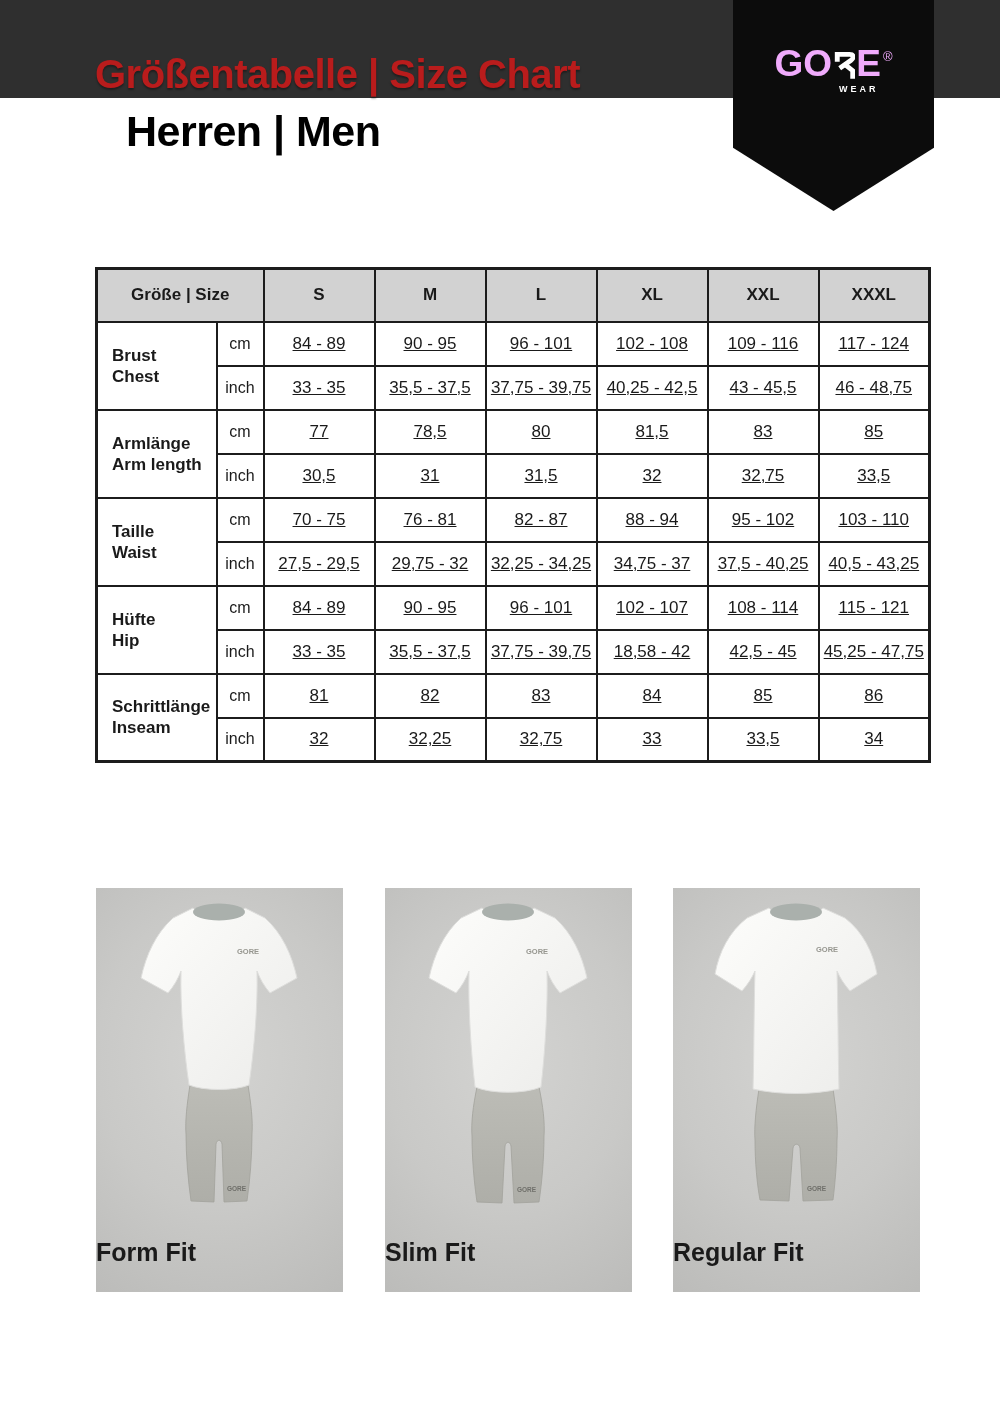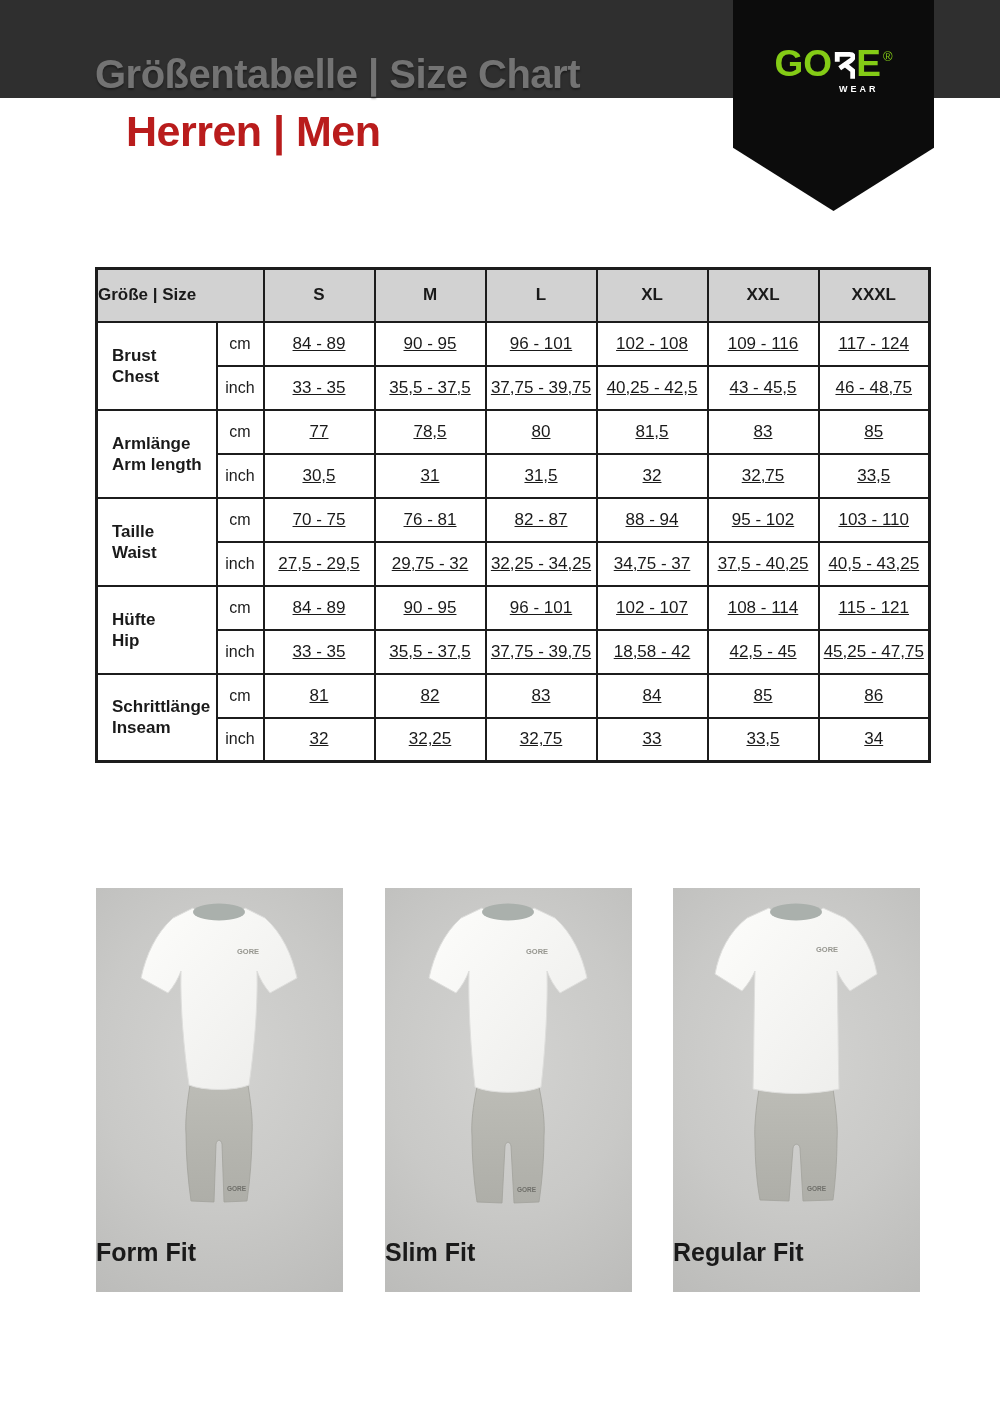--- a/index.html
+++ b/index.html
@@ -4,51 +4,51 @@
 <style>
   * { margin:0; padding:0; box-sizing:border-box; }
   html,body { background:#ffffff; }
   body { font-family:"Liberation Sans", sans-serif; color:#1a1a1a; }
   .page { position:relative; width:1000px; height:1415px; background:#ffffff; overflow:hidden; margin:0 auto; }
 
   
   .top-strip { position:absolute; left:0; top:0; width:1000px; height:98px; background:#2f2f2f; }
   .page-title {
     position:absolute; left:95px; top:54px; font-size:40px; font-weight:bold;
-    color:#737373; letter-spacing:-0.5px; line-height:1; white-space:nowrap;
+    color:#b91c1c; letter-spacing:-0.5px; line-height:1; white-space:nowrap;
     text-shadow:0 2px 2px rgba(0,0,0,0.35); z-index:3;
   }
   .page-subtitle {
     position:absolute; left:126px; top:110px; font-size:43px; font-weight:bold;
-    color:#b91c1c; letter-spacing:-0.5px; line-height:1; white-space:nowrap; z-index:3;
+    color:#000000; letter-spacing:-0.5px; line-height:1; white-space:nowrap; z-index:3;
   }
 
   
   .ribbon {
     position:absolute; left:733px; top:0; width:201px; height:211px; background:#0c0c0c;
     clip-path:polygon(0 0, 100% 0, 100% 70%, 50% 100%, 0 70%);
     display:flex; flex-direction:column; align-items:center; z-index:4;
   }
   .logo { margin-top:50px; width:118px; }
-  .logo-row { display:flex; align-items:flex-end; color:#84cc16; font-weight:bold; font-size:37px; line-height:0.78; }
+  .logo-row { display:flex; align-items:flex-end; color:#f0abfc; font-weight:bold; font-size:37px; line-height:0.78; }
   .logo-row .r-glyph { width:23px; height:28px; margin:0 1px 0 2px; }
   .logo-row .reg { font-size:13px; font-weight:normal; line-height:1; transform:translateY(-16px); margin-left:2px; }
   .logo-wear { color:#ffffff; font-size:9px; letter-spacing:3px; text-align:right; padding-right:14px; margin-top:5px; font-weight:bold; }
 
   
   .section-heading { position:absolute; left:95px; top:231px; font-size:25px; font-weight:bold; letter-spacing:-0.3px; }
 
   
   .size-table {
     position:absolute; left:95px; top:267px; width:833px;
     border-collapse:collapse; table-layout:fixed; border:3px solid #1c1c1c;
   }
   .size-table td { border:2px solid #1c1c1c; font-size:17px; text-align:center; vertical-align:middle; }
   .size-table .head-row td { background:#d2d2d2; height:53px; font-weight:bold; }
-  .size-table .corner { text-align:left; }
+  .size-table .corner { text-align:center; }
   .size-table .rlabel { text-align:left; padding-left:14px; font-weight:bold; line-height:21px; }
   .size-table .unit { font-weight:normal; font-size:16px; height:44px; }
   .size-table .val { font-weight:normal; height:44px;text-decoration:underline; }
 
   
   .fit-panel { position:absolute; top:888px; width:247px; height:380px; }
   .fit-panel.p0 { left:96px; }
   .fit-panel.p1 { left:385px; }
   .fit-panel.p2 { left:673px; }
   .fit-image {

